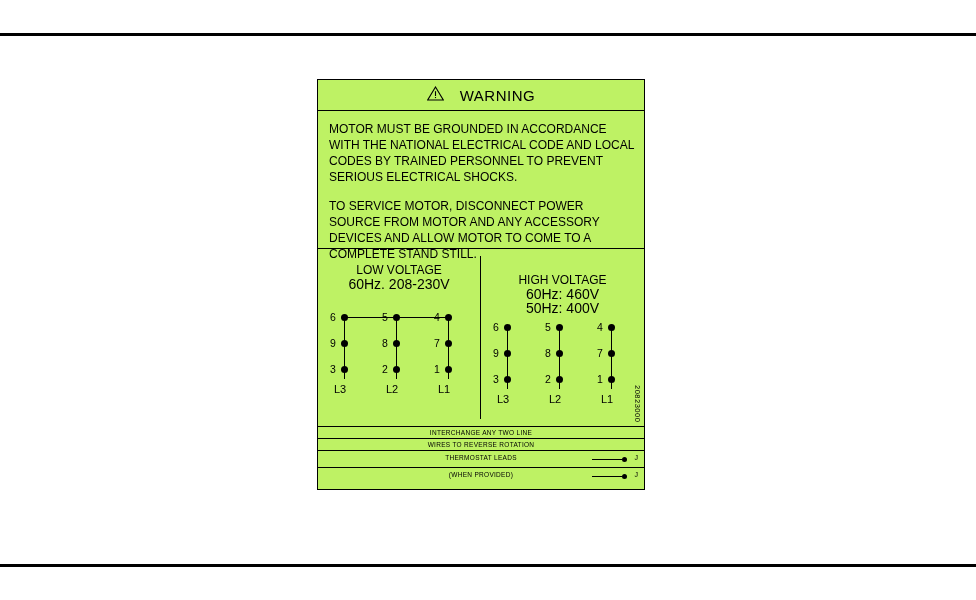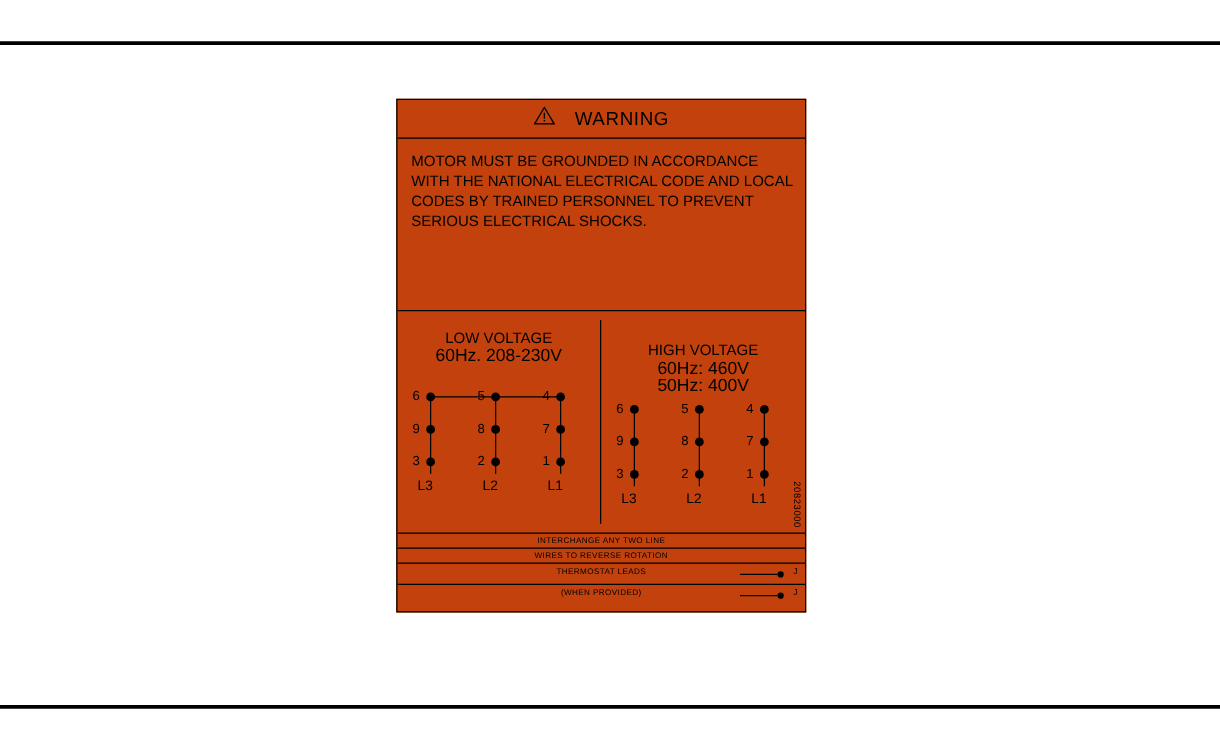--- a/index.html
+++ b/index.html
@@ -28,21 +28,21 @@
 
   
   .plate {
     position: absolute;
     left: 317px;
     top: 79px;
     width: 328px;
     height: 411px;
     border: 1px solid #000000;
     box-sizing: border-box;
-    background: #c2410c;
+    background: #bef264;
   }
 
   
   .warning-header {
     position: relative;
     height: 30px;
     border-bottom: 1px solid #000000;
     display: flex;
     align-items: center;
     justify-content: center;
@@ -216,20 +216,21 @@
         <polygon points="8.5,1 16.3,14 0.7,14" fill="none" stroke="#000000" stroke-width="1.1"></polygon>
         <rect x="7.95" y="5.2" width="1.1" height="4.8" fill="#000000"></rect>
         <rect x="7.95" y="11" width="1.1" height="1.1" fill="#000000"></rect>
       </svg>
     </span>
     <span class="warning-title">WARNING</span>
   </div>
 
   <div class="warning-body">
     <p>MOTOR MUST BE GROUNDED IN ACCORDANCE WITH THE NATIONAL ELECTRICAL CODE AND LOCAL CODES BY TRAINED PERSONNEL TO PREVENT SERIOUS ELECTRICAL SHOCKS.</p>
+    <p class="second">TO SERVICE MOTOR, DISCONNECT POWER SOURCE FROM MOTOR AND ANY ACCESSORY DEVICES AND ALLOW MOTOR TO COME TO A COMPLETE STAND STILL.</p>
   </div>
 
   <div class="voltage-row">
 
     <div class="vpanel low">
       <div class="vtitle">
         <div>LOW VOLTAGE</div>
         <div class="sub">60Hz. 208-230V</div>
       </div>
       <div class="diagram">

